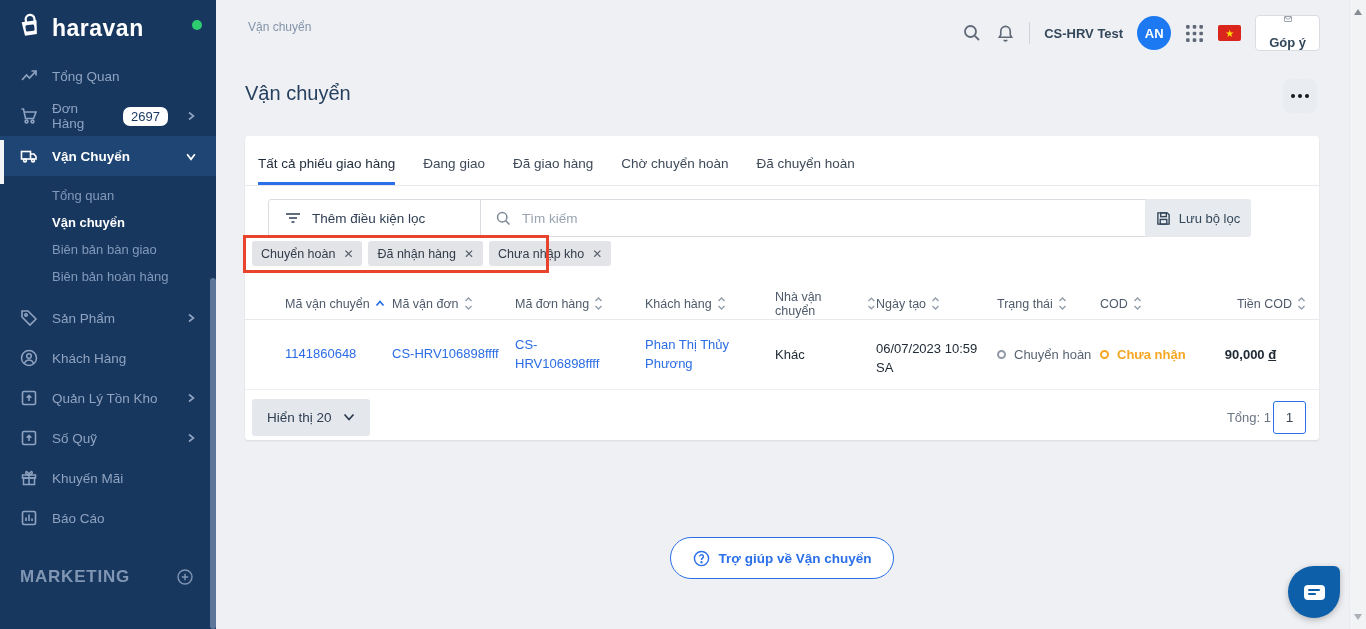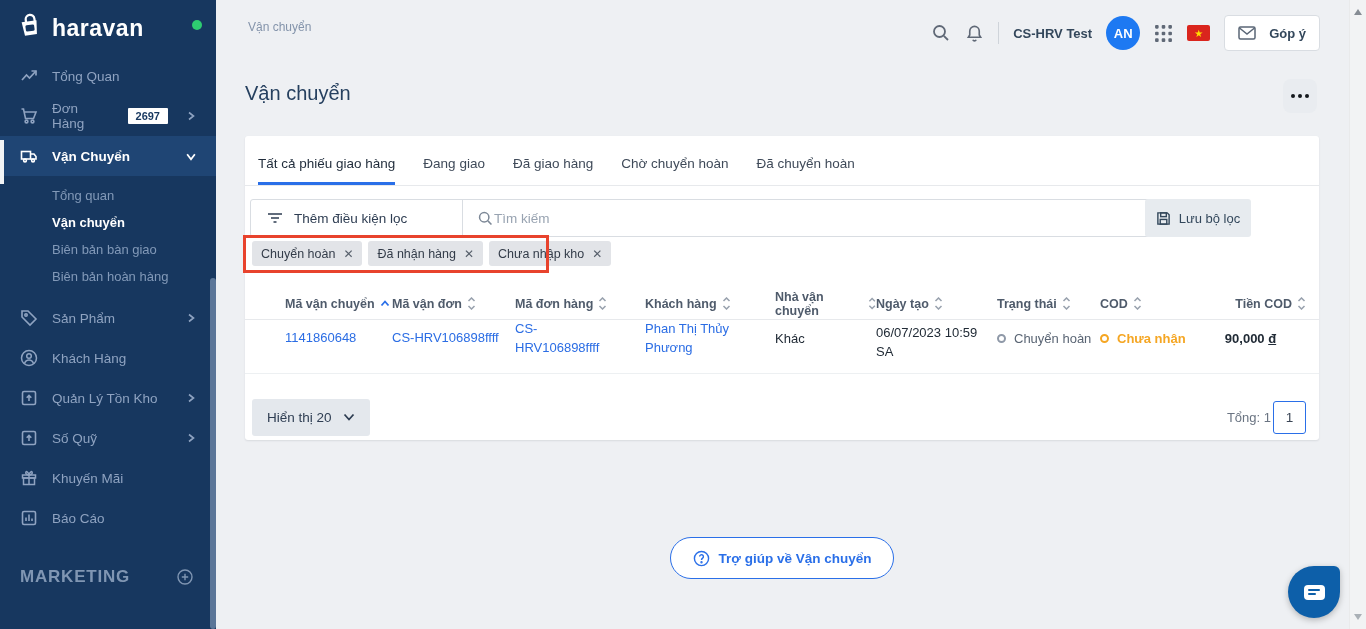--- a/index.html
+++ b/index.html
@@ -9,68 +9,68 @@
   
   .sidebar { position:absolute; left:0; top:0; width:216px; height:629px; background:#17375F; z-index:3; }
   .logo-row { height:56px; display:flex; align-items:center; padding:0 16px; position:relative; }
   .logo-text { color:#fff; font-size:23px; font-weight:bold; letter-spacing:.5px; margin-left:6px; }
   .green-dot { position:absolute; right:14px; top:20px; width:10px; height:10px; border-radius:50%; background:#2ecc71; }
   .nav-item { height:40px; display:flex; align-items:center; gap:14px; padding:0 16px 0 20px; color:#8FA3C1; font-size:13.5px; font-weight:500; cursor:pointer; position:relative; }
   .nav-item .grow { flex:1; }
   .nav-item.active { background:#1F4574; color:#fff; font-weight:bold; }
   .nav-item.active::before { content:""; position:absolute; left:0; top:4px; bottom:-8px; width:4px; background:#f2f4f6; }
   .nav-item svg { flex:0 0 18px; }
-  .badge { background:#fff; color:#17375F; font-size:11px; font-weight:bold; border-radius:1px; padding:2px 8px; }
+  .badge { background:#fff; color:#17375F; font-size:13px; font-weight:normal; border-radius:7px; padding:2px 8px; }
   .submenu { padding:6px 0 8px 0; }
   .submenu-item { height:27px; line-height:27px; padding-left:52px; font-size:13px; color:#8299B8; cursor:pointer; }
   .submenu-item.active { color:#fff; font-weight:bold; }
   .section-header { margin-top:22px; height:34px; display:flex; align-items:center; padding:0 22px 0 20px; color:#8096B3; font-size:17px; font-weight:bold; letter-spacing:.8px; }
   .section-header .grow { flex:1; }
   .side-scroll { position:absolute; right:0; top:278px; bottom:0; width:6px; background:#5B7698; border-radius:3px; }
 
   
   .main { position:absolute; left:216px; top:0; right:0; bottom:0; }
   .breadcrumb { position:absolute; left:32px; top:20px; font-size:12px; color:#8494AB; cursor:pointer; }
   .top-right { position:absolute; right:46px; top:14px; height:38px; display:flex; align-items:center; gap:14px; }
   .icon-btn { cursor:pointer; display:flex; align-items:center; }
   .v-divider { width:1px; height:22px; background:#cfd4da; }
   .account-name { font-size:13px; font-weight:bold; color:#33475b; cursor:pointer; }
   .avatar { width:34px; height:34px; border-radius:50%; background:#1d79f2; color:#fff; font-size:13px; font-weight:bold; display:flex; align-items:center; justify-content:center; cursor:pointer; }
   .flag { width:23px; height:16px; background:#da251d; border-radius:2px; display:flex; align-items:center; justify-content:center; color:#ffde00; font-size:10px; cursor:pointer; }
-  .feedback-btn { height:36px; background:#fff; border:1px solid #d9dde2; border-radius:4px; display:flex; align-items:center; gap:13px; padding:0 13px; font-size:13px; font-weight:bold; color:#33475b; cursor:pointer; }
+  .feedback-btn { height:36px; background:#fff; border:1px solid #d9dde2; border-radius:4px; display:flex; align-items:center; gap:13px; padding:0 13px; font-size:13px; font-weight:bold; color:#33475b; cursor:pointer;flex-direction:column; }
 
   .page-title { position:absolute; left:29px; top:82px; font-size:20px; font-weight:500; color:#26405f; }
   .more-btn { position:absolute; right:49px; top:79px; width:34px; height:34px; background:#e9ecf0; border-radius:8px; display:flex; align-items:center; justify-content:center; gap:3px; cursor:pointer; }
   .more-btn i { width:4px; height:4px; background:#14181d; border-radius:50%; }
 
   
   .card { position:absolute; left:29px; top:136px; width:1074px; height:304px; background:#fff; border-radius:3px; box-shadow:0 1px 2px rgba(20,30,50,.1); }
   .tabs { height:50px; border-bottom:1px solid #e7e9ec; display:flex; padding:0 13px; gap:28px; }
   .tab { display:flex; align-items:center; font-size:13.5px; color:#3f4a59; cursor:pointer; border-bottom:3px solid transparent; padding-top:9px; }
   .tab.active { color:#1f2b3a; border-bottom-color:#2a6fe8; }
 
-  .filter-group { position:absolute; left:5px; top:63px; width:938px; height:38px; display:flex; background:#fff; border:1px solid #d9dde2; border-radius:3px; overflow:hidden; }
+  .filter-group { position:absolute; left:23px; top:63px; width:938px; height:38px; display:flex; background:#fff; border:1px solid #d9dde2; border-radius:3px; overflow:hidden; }
   .add-filter { width:212px; display:flex; align-items:center; gap:11px; padding:0 16px; border-right:1px solid #d9dde2; font-size:13.5px; font-weight:500; color:#2e3d52; cursor:pointer; }
-  .search-wrap { flex:1; display:flex; align-items:center; gap:0; padding:0 14px; }
+  .search-wrap { flex:1; display:flex; align-items:center; gap:10px; padding:0 14px; }
   .search-wrap input { border:none; outline:none; flex:1; font-size:13.5px; color:#2e3d52; font-family:"Liberation Sans",sans-serif; background:transparent; }
   .search-wrap input::placeholder { color:#98a3b1; }
   .save-filter { position:absolute; left:900px; top:63px; width:106px; height:38px; background:#e7ebef; border-radius:3px; display:flex; align-items:center; justify-content:center; gap:8px; font-size:13px; font-weight:500; color:#33475b; cursor:pointer; }
 
   .chips-row { position:absolute; left:7px; top:105px; display:flex; gap:6px; }
   .chip { height:25px; background:#e2e4e8; border-radius:3px; display:flex; align-items:center; gap:8px; padding:0 9px; font-size:12.5px; color:#333c49; }
   .chip-x { font-size:12px; color:#555e6a; cursor:pointer; line-height:1; }
 
   .red-annotation { position:absolute; left:27px; top:235px; width:306px; height:38px; border:3px solid #e8432d; z-index:6; pointer-events:none; }
 
   .tgrid { display:grid; grid-template-columns:27px 107px 123px 130px 130px 101px 121px 103px 95px 1fr; padding:0 13px; align-items:center; }
-  .thead { position:absolute; left:0; right:0; top:152px; height:32px; border-bottom:1px solid #e7e9ec; font-size:12.5px; font-weight:bold; color:#4f5b6b; }
+  .thead { position:absolute; left:0; right:0; top:152px; height:32px; border-bottom:1px solid #e7e9ec; font-size:12.5px; font-weight:normal; color:#4f5b6b; }
   .th { display:flex; align-items:center; gap:5px; cursor:pointer; }
   .th.right { justify-content:flex-end; }
   .checkbox { width:16px; height:16px; background:#e9ebee; border-radius:2px; cursor:pointer; }
-  .trow { position:absolute; left:0; right:0; top:168px; height:70px; border-bottom:1px solid #edf0f2; font-size:13px; color:#212b36; }
+  .trow { position:absolute; left:0; right:0; top:184px; height:70px; border-bottom:1px solid #edf0f2; font-size:13px; color:#212b36; }
   .link { color:#2b6de4; cursor:pointer; line-height:1.45; }
   .nowrap { white-space:nowrap; }
   .wrapcell { padding-right:30px; word-break:break-word; }
   .custcell { padding-right:24px; }
   .datecell { padding-right:18px; line-height:1.45;margin-top:8px; }
   .status-cell { display:flex; align-items:center; gap:8px; color:#5a6574; }
   .ring { width:9px; height:9px; border:2px solid #8f99a8; border-radius:50%; flex:0 0 9px; }
   .cod-cell { display:flex; align-items:center; gap:8px; color:#f5a623; font-weight:bold; }
   .cod-cell .ring { border-color:#f5a623; }
   .money { text-align:center;font-weight:bold; }

